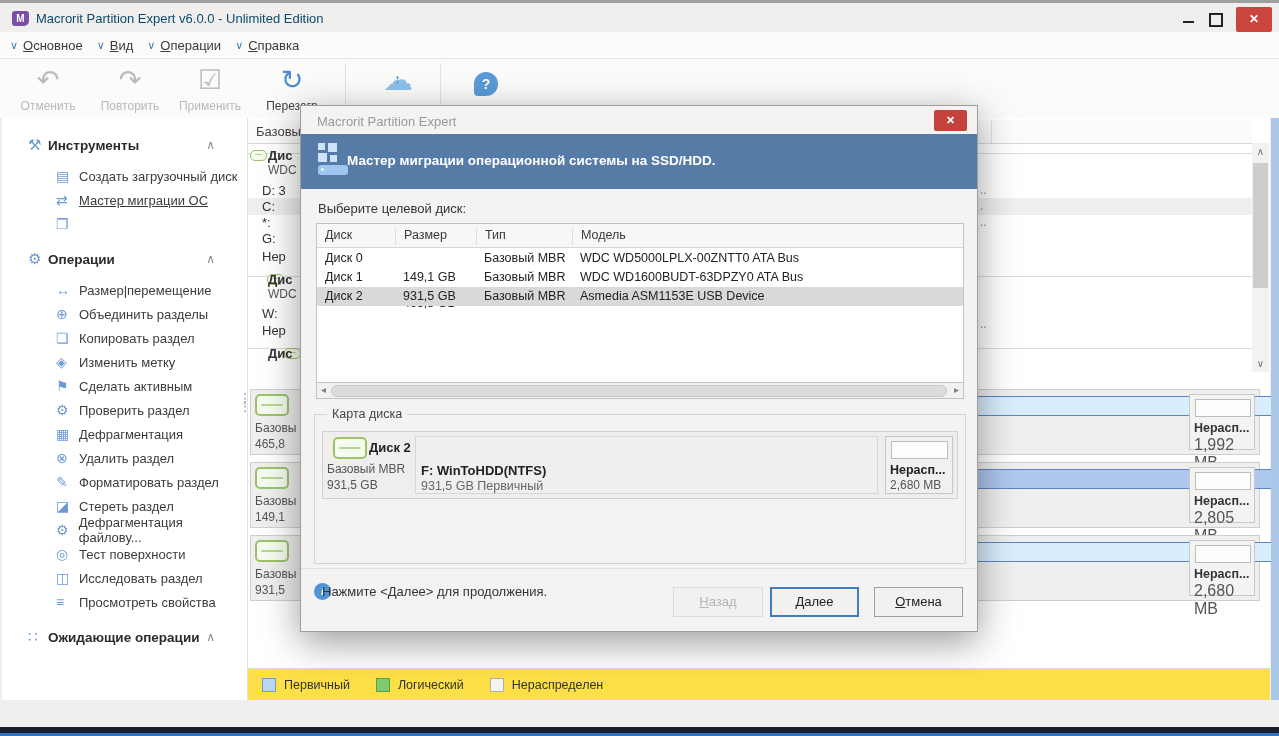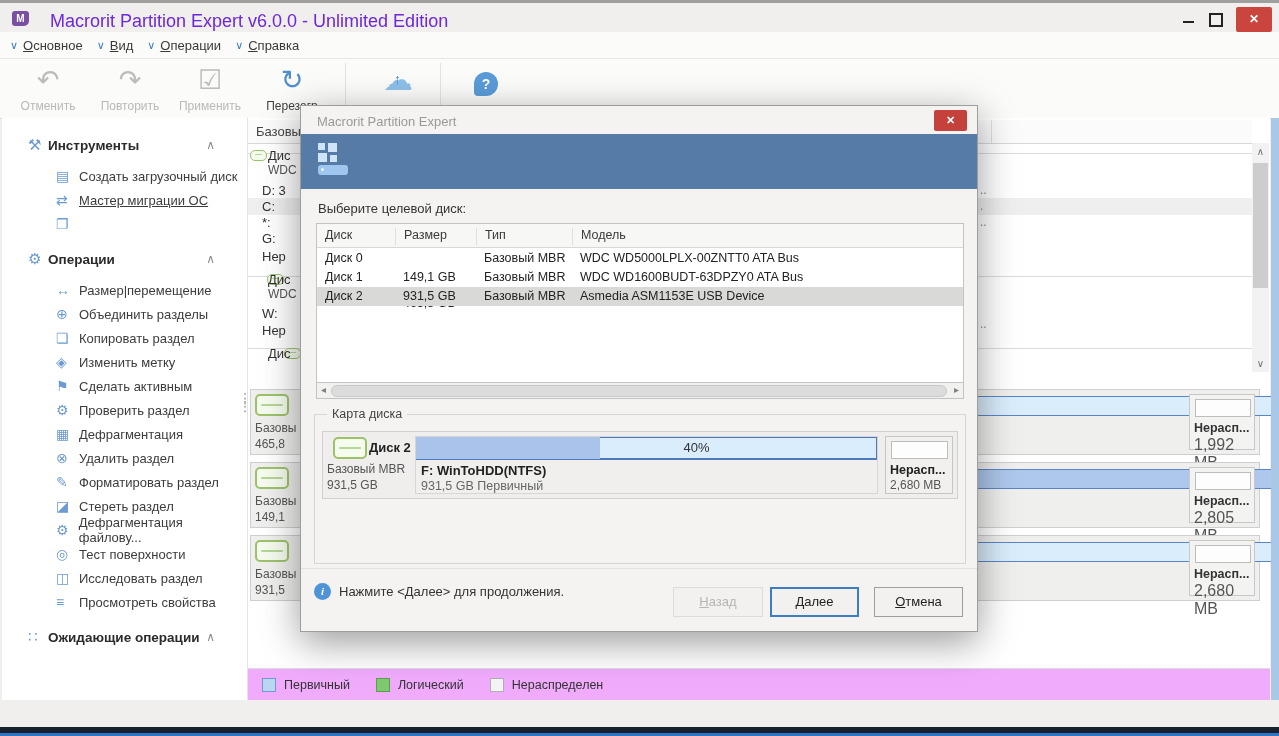--- a/index.html
+++ b/index.html
@@ -5,21 +5,21 @@
   html,body{margin:0;padding:0;background:#333;}
   #root{position:relative;width:1279px;height:736px;background:#f0efed;overflow:hidden;
         font-family:"Liberation Sans",sans-serif;font-size:13px;color:#333;}
   .abs{position:absolute;}
   .nosel{user-select:none;}
   
   .topborder{left:0;top:0;width:1279px;height:3px;background:#9f9f9f;}
   .titlebar{left:0;top:3px;width:1279px;height:29px;background:#f0efed;}
   .app-logo{left:12px;top:8px;width:17px;height:15px;background:#7a4fa3;border-radius:3px 3px 5px 3px;
             color:#fff;font:bold 10px/15px "Liberation Sans",sans-serif;text-align:center;}
-  .app-title{left:50px;top:8px;color:#6d28d9;font-size:18px;}
+  .app-title{left:36px;top:8px;color:#0c4a6e;font-size:13px;}
   .win-min{left:1183px;top:18px;width:11px;height:2px;background:#222;}
   .win-max{left:1209px;top:10px;width:10px;height:10px;border:2px solid #222;}
   .win-close{left:1236px;top:4px;width:36px;height:25px;background:#c9453e;border-radius:2px;
              color:#fff;text-align:center;font:bold 12px/25px "Liberation Sans",sans-serif;}
   
   .menubar{left:0;top:32px;width:1279px;height:27px;background:#fbfbfa;border-bottom:1px solid #e6e6e4;
            display:flex;align-items:center;padding-left:10px;box-sizing:border-box;}
   .menu-item{display:flex;align-items:center;margin-right:14px;cursor:default;}
   .menu-chev{color:#3c7bbd;font-size:11px;margin-right:5px;}
   .menu-item .lbl{color:#3a3a3a;}
@@ -50,21 +50,21 @@
   .sec-gap{height:10px;}
   .splitter-dots{left:238px;top:394px;color:#9a9a9a;font-size:14px;letter-spacing:0;line-height:8px;}
   
   .main-bg{left:248px;top:118px;width:1022px;height:550px;background:#ffffff;}
   .bg-header{left:248px;top:120px;width:1004px;height:23px;background:#fbfbfb;border-bottom:1px solid #d8d8d8;}
   .bg-header .hdr-lbl{position:absolute;left:8px;top:4px;color:#444;}
   .bg-colline{position:absolute;top:0;width:1px;height:23px;background:#e0e0e0;}
   .bg-rowband{left:248px;top:198px;width:1004px;height:17px;background:#efefef;}
   .bg-hline{position:absolute;height:1px;background:#dcdcdc;}
   .frag{position:absolute;color:#333;}
-  .frag.b{font-weight:normal;}
+  .frag.b{font-weight:bold;}
   .frag.dim{font-size:12px;color:#555;}
   .rfrag{position:absolute;color:#8a8a8a;font-size:12px;}
   .disk-ico{width:30px;height:18px;border:2px solid #9cc36a;border-radius:5px;background:#f6fbf0;position:relative;display:inline-block;}
   .disk-ico::after{content:"";position:absolute;left:4px;right:4px;top:8px;border-top:2px solid #b6d694;border-radius:2px;}
   .disk-ico.sm{width:15px;height:9px;border-width:1.5px;}
   .disk-ico.sm::after{top:3px;border-top-width:1.5px;}
   
   .vscroll{left:1252px;top:143px;width:17px;height:229px;background:#f2f2f2;}
   .vs-arrow{position:absolute;left:0;width:17px;text-align:center;color:#707070;font-size:10px;}
   .vs-thumb{position:absolute;left:1px;top:20px;width:15px;height:125px;background:#cdcdcd;}
@@ -73,21 +73,21 @@
   .mr-left{position:absolute;left:4px;top:4px;width:56px;}
   .mr-type{font-size:12px;color:#555;margin-top:2px;}
   .mr-bar{position:absolute;left:316px;top:6px;width:868px;height:20px;background:#d9edfc;border:1px solid #5b85c8;box-sizing:border-box;}
   .mr-fill{position:absolute;left:0;top:0;height:18px;background:#aec7ec;}
   .mr-un{position:absolute;left:938px;top:4px;width:66px;height:56px;border:1px solid #c8c8c8;background:#f3f3f2;box-sizing:border-box;}
   .mr-un-bar{position:absolute;left:5px;top:4px;width:54px;height:16px;background:#fdfdfd;border:1px solid #bdbdbd;}
   .mr-un-lbl{position:absolute;left:4px;top:26px;font-weight:bold;font-size:12.5px;color:#333;}
   .mr-un-sz{position:absolute;left:4px;top:41px;font-size:16px;color:#555;}
   
   .legend-line{left:248px;top:668px;width:1022px;height:1px;background:#dcdcdc;}
-  .legend{left:248px;top:669px;width:1022px;height:31px;background:#f0abfc;display:flex;align-items:center;padding-left:14px;box-sizing:border-box;}
+  .legend{left:248px;top:669px;width:1022px;height:31px;background:#fde047;display:flex;align-items:center;padding-left:14px;box-sizing:border-box;}
   .lg-item{display:flex;align-items:center;margin-right:26px;}
   .lg-sq{width:14px;height:14px;box-sizing:border-box;margin-right:8px;}
   .lg-lbl{font-size:12.5px;color:#333;}
   
   .statusbar{left:0;top:700px;width:1279px;height:27px;background:#0f72d4;color:#fff;}
   .sb-text{position:absolute;right:47px;top:6px;font-size:13px;}
   .sb-sep{position:absolute;right:40px;top:4px;width:1px;height:19px;background:rgba(255,255,255,.55);}
   .sb-grip{position:absolute;right:14px;top:12px;width:3px;height:3px;background:#8fc0f0;
            box-shadow:6px 0 #8fc0f0,12px 0 #8fc0f0,6px -6px #8fc0f0,12px -6px #8fc0f0,12px -12px #8fc0f0;}
   .bottomstrip{left:0;top:727px;width:1279px;height:6px;background:#18202b;}
@@ -129,21 +129,21 @@
   .gb-pct{position:absolute;left:0;top:3px;width:100%;text-align:center;color:#333;font-size:13px;padding-left:100px;box-sizing:border-box;}
   .gb-plabel{position:absolute;left:5px;top:26px;font-weight:bold;font-size:13px;color:#222;white-space:nowrap;}
   .gb-pdesc{position:absolute;left:5px;top:42px;font-size:12.5px;color:#666;white-space:nowrap;}
   .gb-un{position:absolute;left:562px;top:4px;width:68px;height:58px;background:#f1f0ef;border:1px solid #c6c6c6;box-sizing:border-box;}
   .gb-un-bar{position:absolute;left:5px;top:4px;width:55px;height:16px;background:#fdfdfd;border:1px solid #bdbdbd;}
   .gb-un-lbl{position:absolute;left:4px;top:26px;font-weight:bold;font-size:12.5px;color:#222;}
   .gb-un-sz{position:absolute;left:4px;top:41px;font-size:12px;color:#555;}
   .dlg-footer{position:absolute;left:0;top:462px;width:676px;height:63px;border-top:1px solid #e2e1e0;}
   .info-ico{position:absolute;left:13px;top:14px;width:17px;height:17px;border-radius:50%;background:#4f94d6;
             color:#fff;text-align:center;font:italic bold 11px/17px "Liberation Serif",serif;}
-  .hint-txt{position:absolute;left:38px;top:15px;color:#333;}
+  .hint-txt{position:absolute;left:21px;top:15px;color:#333;}
   .btn{position:absolute;top:18px;height:30px;background:#f2f1f0;border:1px solid #9e9e9e;box-sizing:border-box;
        text-align:center;font-size:13px;color:#222;line-height:28px;}
   .btn::first-letter{text-decoration:underline;}
   .btn.disabled{border-color:#dcdcdc;color:#b5b5b5;}
   .btn.focus{border:2px solid #3d7dc4;line-height:26px;}
 </style>
 </head>
 <body>
 
 <div id="root" class="nosel">
@@ -367,20 +367,21 @@
 
     <div class="dlg-banner">
       <div class="bn-ico">
         <div class="bn-sq" style="left:0;top:0"></div>
         <div class="bn-sq" style="left:10px;top:0;width:9px;height:9px"></div>
         <div class="bn-sq" style="left:0;top:10px;width:9px;height:9px"></div>
         <div class="bn-sq" style="left:12px;top:12px"></div>
         <div class="bn-bar"></div>
           <div class="bn-dot"></div>
       </div>
+      <div class="bn-txt">Мастер миграции операционной системы на SSD/HDD.</div>
     </div>
 
     <div class="dlg-select">Выберите целевой диск:</div>
 
     <div class="dlg-table" id="dlg-table">
         <div class="dt-header">
           <div class="dt-hcell" style="left: 0px; width: 78px;">Диск</div>
           <div class="dt-hcell" style="left: 78px; width: 81px;">Размер</div>
           <div class="dt-hcell" style="left: 159px; width: 96px;">Тип</div>
           <div class="dt-hcell" style="left: 255px; width: 391px;">Модель</div>
@@ -412,24 +413,20 @@
     </div>
 
     <div class="groupbox">
       <div class="gb-title">Карта диска</div>
       <div class="gb-row">
         <span class="disk-ico gb-diskico"></span>
         <div class="gb-diskname">Диск 2</div>
         <div class="gb-disktype">Базовый MBR</div>
         <div class="gb-disksize">931,5 GB</div>
         <div class="gb-part">
-          <div class="gb-bar">
-            <div class="gb-fill" id="gb-fill" style="width: 40%;"></div>
-            <div class="gb-pct">40%</div>
-          </div>
           <div class="gb-plabel">F: WinToHDD(NTFS)</div>
           <div class="gb-pdesc">931,5 GB Первичный</div>
         </div>
         <div class="gb-un">
           <div class="gb-un-bar"></div>
           <div class="gb-un-lbl">Нерасп...</div>
           <div class="gb-un-sz">2,680 MB</div>
         </div>
       </div>
     </div>

